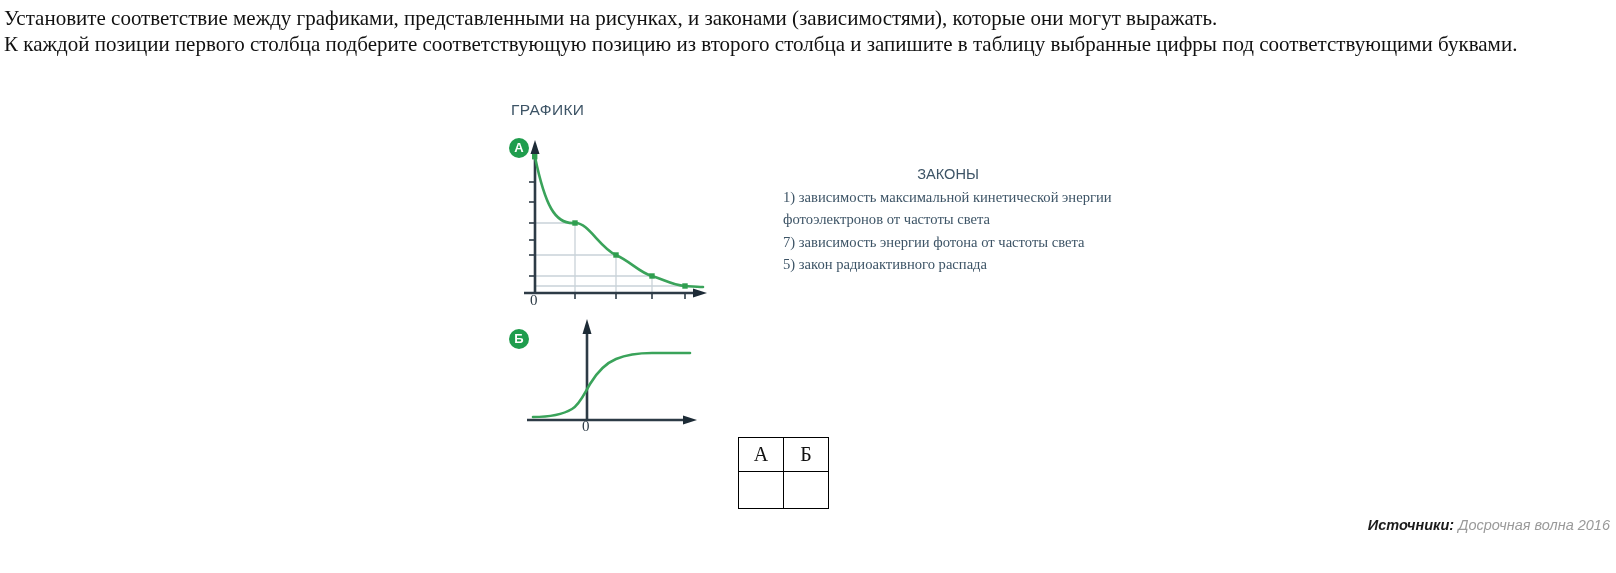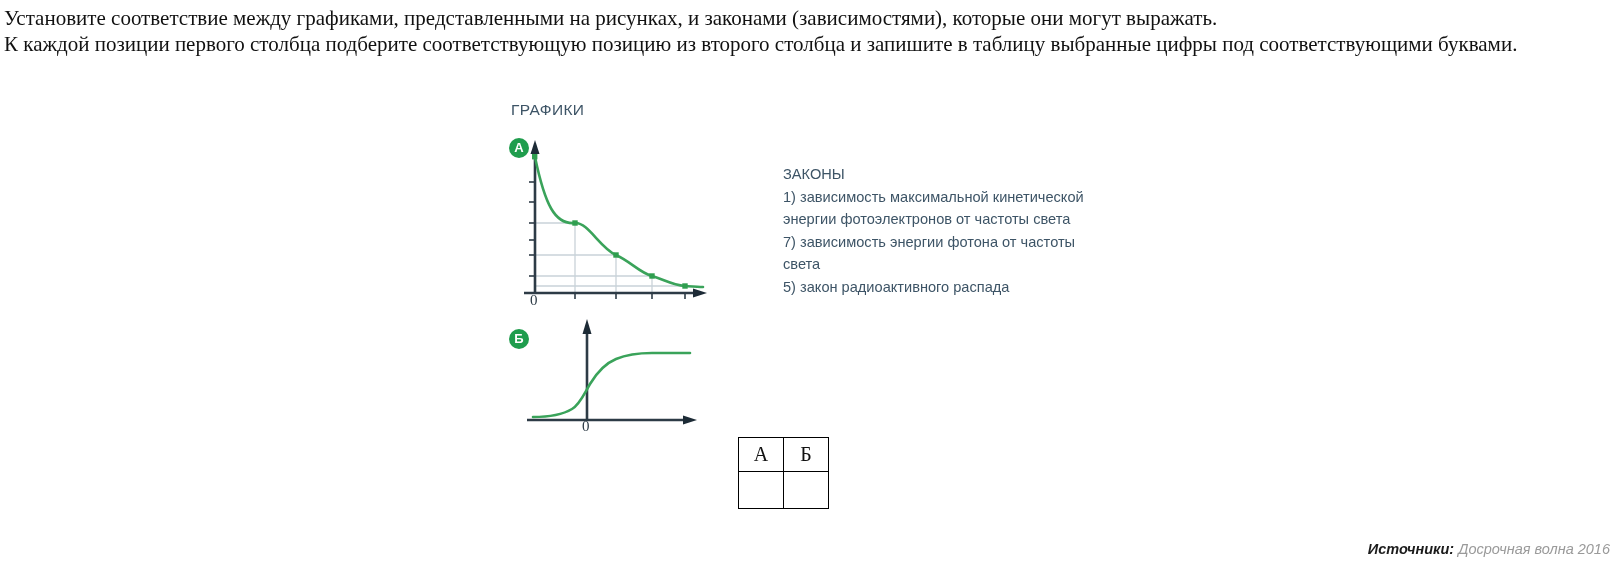--- a/index.html
+++ b/index.html
@@ -79,22 +79,22 @@
   .laws-block {
     position: absolute;
     left: 783px;
     top: 163px;
     width: 330px;
     font-size: 14.6px;
     line-height: 22.6px;
     color: #3d5466;
     font-family: "Liberation Sans", sans-serif;
   }
-  .laws-title { display: block; }
-  .law-item { display: block; }
+  .laws-title { display: block; text-align: center; }
+  .law-item { display: block; font-family: Liberation Serif, serif; }
 
   
   .answer-table {
     position: absolute;
     left: 738px;
     top: 437px;
     border-collapse: collapse;
     font-family: "Liberation Serif", serif;
   }
   .answer-table td {
@@ -111,21 +111,20 @@
 
   
   .source-footer {
     position: absolute;
     right: 6px;
     top: 517px;
     font-size: 14.5px;
     font-style: italic;
     font-family: "Liberation Sans", sans-serif;
     white-space: nowrap;
-    margin-top: 24px;
   }
   .source-label {
     color: #1c1c1c;
     font-weight: bold;
   }
   .source-value {
     color: #9a9a9a;
   }
 </style>
 </head>

